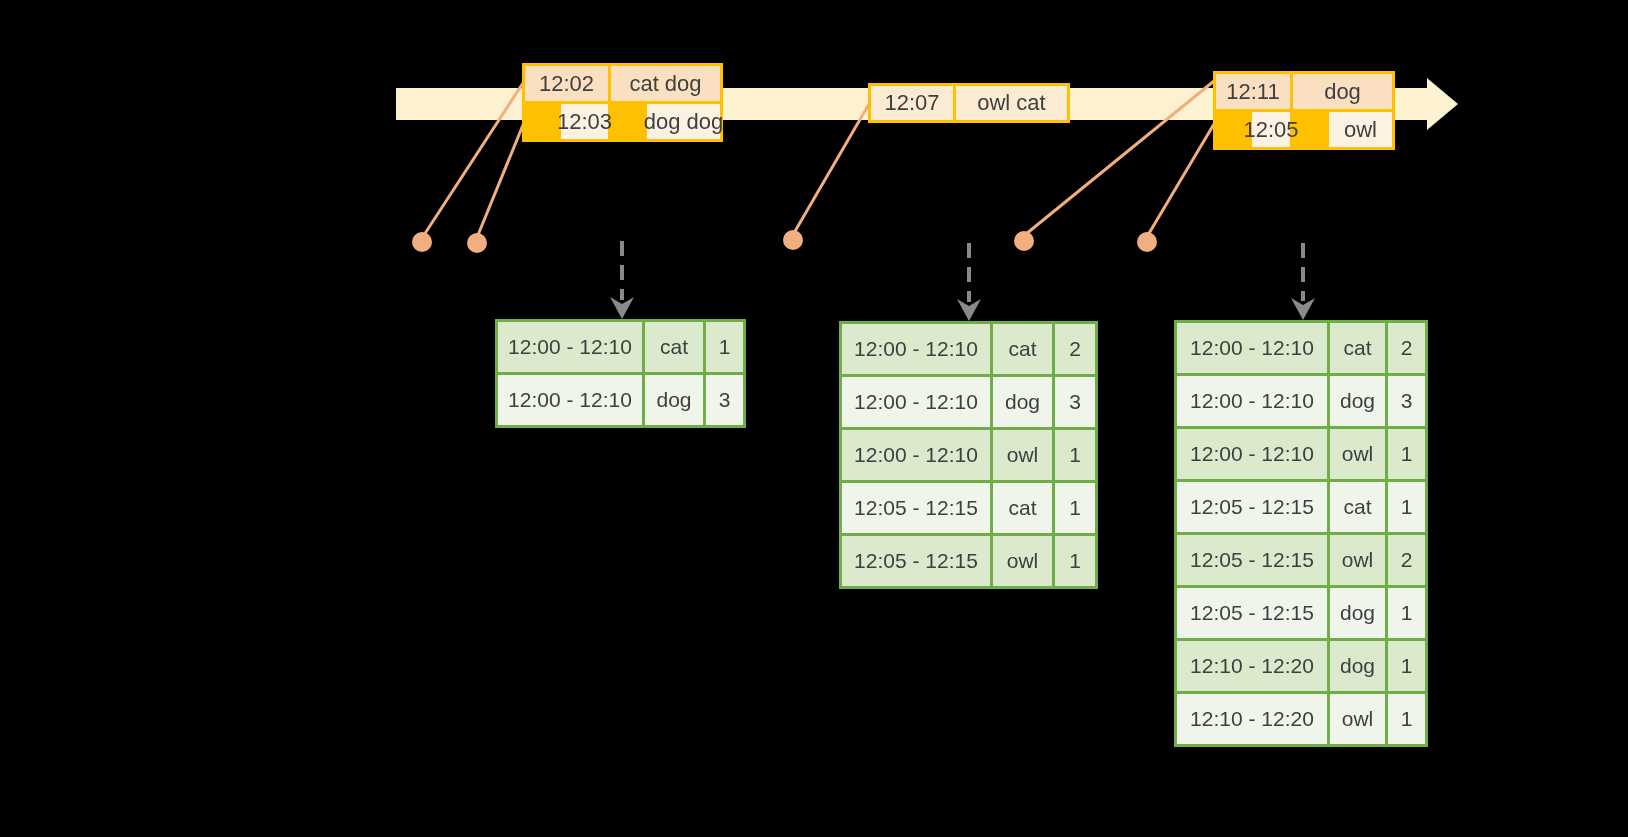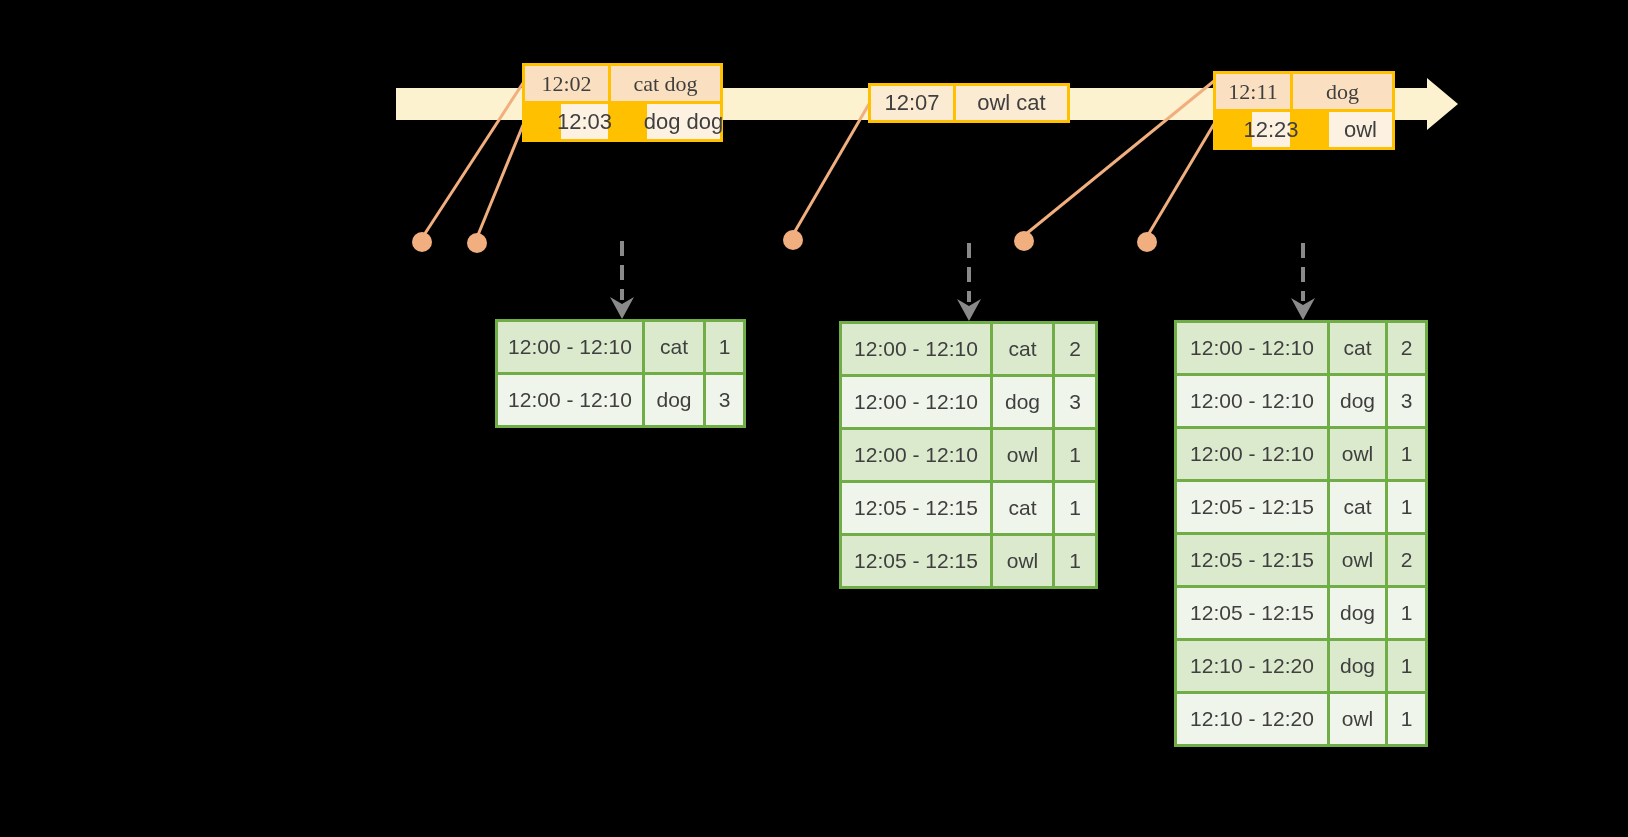--- a/index.html
+++ b/index.html
@@ -27,21 +27,21 @@
   .cell {
     display: flex;
     align-items: center;
     justify-content: center;
     white-space: nowrap;
   }
   .etable .cell { height: 35px; font-size: 22px; }
   .etable.single .cell { height: 34px; }
   .gtable .cell { height: 50px; font-size: 21px; }
 
-  .fill-d  { background: var(--event-row-dark, #FAE0C0); font-family: Liberation Serif, serif; }
+  .fill-d  { background: var(--event-row-dark, #FAE0C0); }
   .fill-l  { background: var(--event-row-light, #FDF2E2); margin-left: 36px; }
   .fill-m  { background: var(--event-row-medium, #FBEBD2); }
   .fill-gd { background: var(--result-row-dark, #DBE9CD); }
   .fill-gl { background: var(--result-row-light, #F0F5EB); }
 </style>
 </head>
 <body>
 
 <div class="canvas">
 
@@ -89,21 +89,21 @@
       <div class="cell fill-m">owl cat</div>
     </div>
   </div>
 
   <div class="tbl etable" style="left:1213px; top:71px; grid-template-columns:74px 99px;">
     <div class="row">
       <div class="cell fill-d">12:11</div>
       <div class="cell fill-d">dog</div>
     </div>
     <div class="row">
-      <div class="cell fill-l">12:23</div>
+      <div class="cell fill-l">12:05</div>
       <div class="cell fill-l">owl</div>
     </div>
   </div>
 
   <div class="tbl gtable" style="left:495px; top:319px; grid-template-columns:144px 58px 37px;">
     <div class="row">
       <div class="cell fill-gd">12:00 - 12:10</div>
       <div class="cell fill-gd">cat</div>
       <div class="cell fill-gd">1</div>
     </div>

